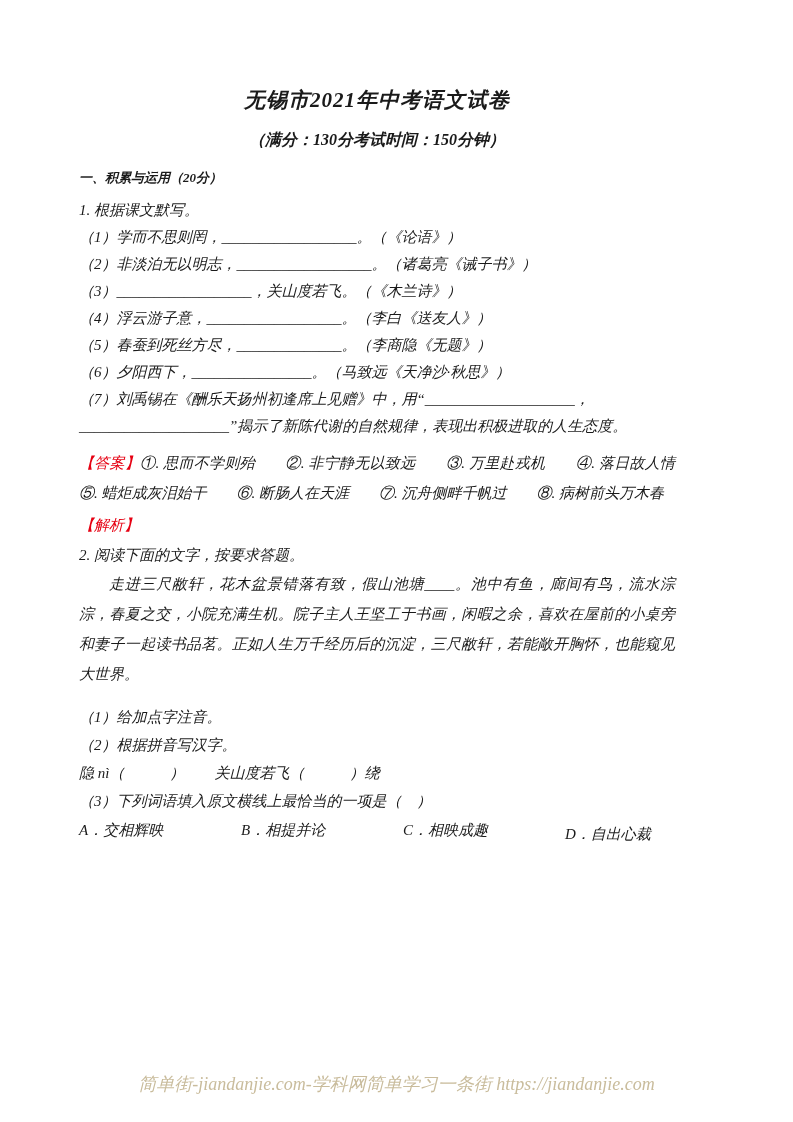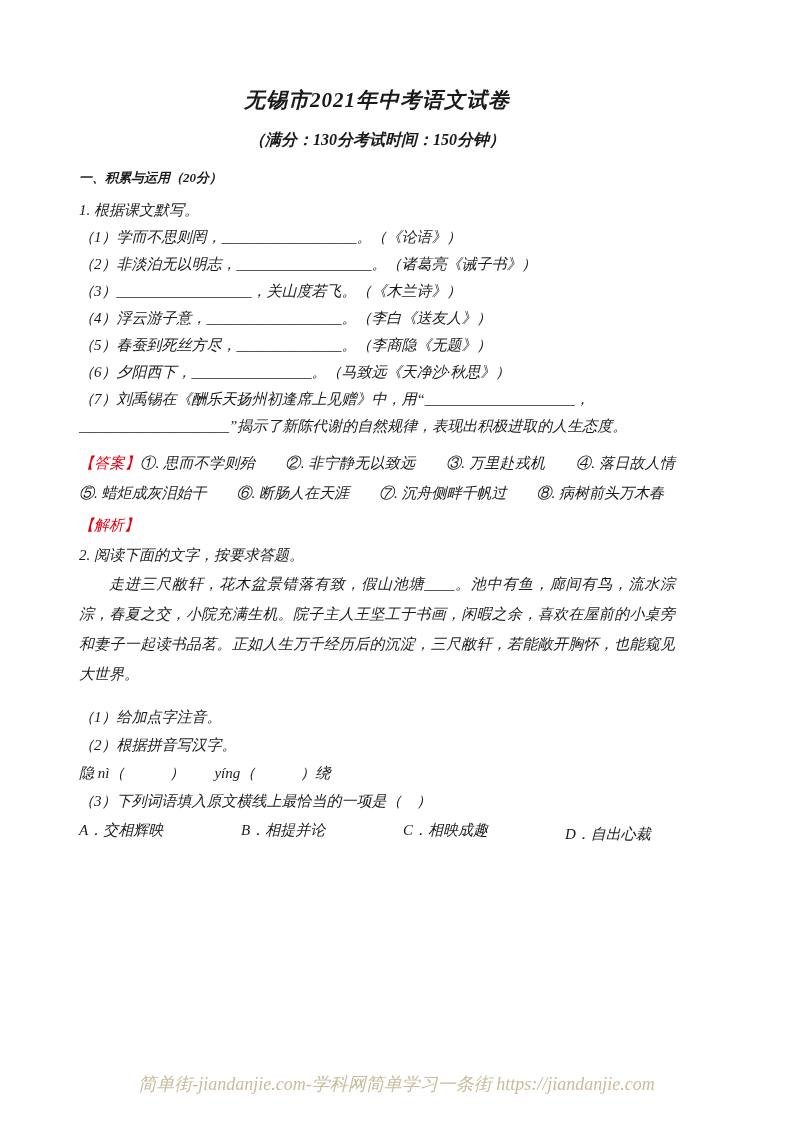--- a/index.html
+++ b/index.html
@@ -122,21 +122,21 @@
 
   <p class="analysis"><span class="red">【解析】</span></p>
 
 
   <p class="q2-stem">2. 阅读下面的文字，按要求答题。</p>
   <p class="passage">走进三尺敝轩，花木盆景错落有致，假山池塘____。池中有鱼，廊间有鸟，流水淙淙，春夏之交，小院充满生机。院子主人王坚工于书画，闲暇之余，喜欢在屋前的小桌旁和妻子一起读书品茗。正如人生万千经历后的沉淀，三尺敝轩，若能敞开胸怀，也能窥见大世界。</p>
 
   <p class="sub-label sub1">（1）给加点字注音。</p>
 
   <p class="sub-label">（2）根据拼音写汉字。</p>
-  <p class="sub-label">隐 nì（　　　）　　yíng（　　　）绕</p>
+  <p class="sub-label">隐 nì（　　　）　　关山度若飞（　　　）绕</p>
 
   <p class="sub-label">（3）下列词语填入原文横线上最恰当的一项是（　）</p>
   <div class="options">
     <span class="opt">A．交相辉映</span>
     <span class="opt">B．相提并论</span>
     <span class="opt">C．相映成趣</span>
     <span class="opt">D．自出心裁</span>
   </div>
 
   <div class="footer">简单街-jiandanjie.com-学科网简单学习一条街 https://jiandanjie.com</div>

